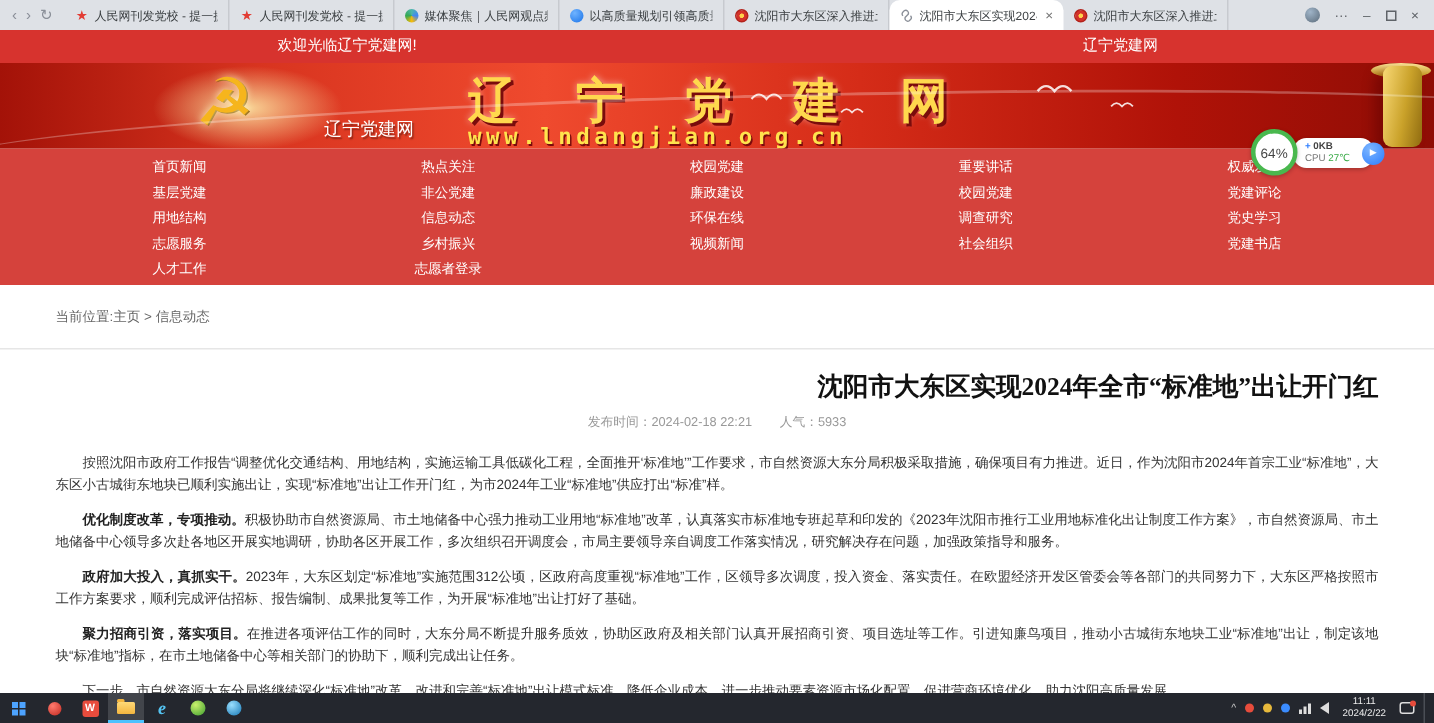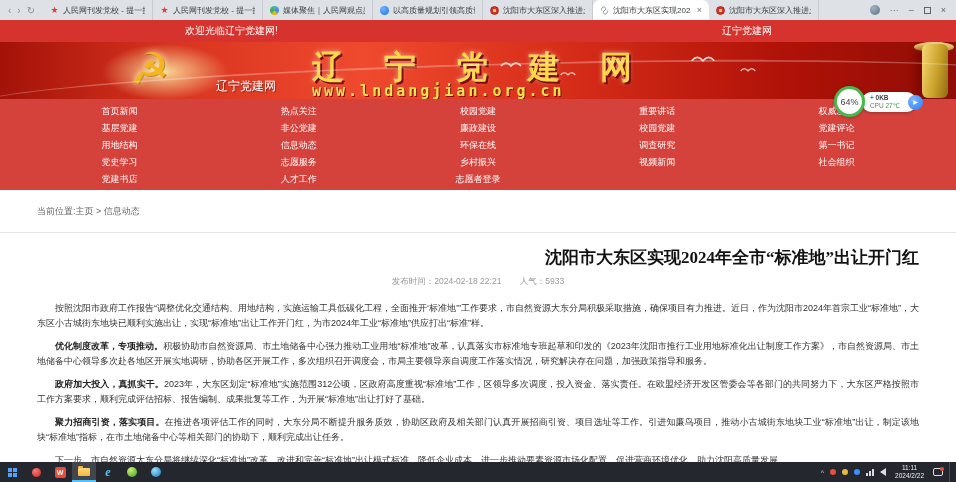--- a/index.html
+++ b/index.html
@@ -219,21 +219,20 @@
     <a>权威发布</a>
     <a>基层党建</a>
     <a>非公党建</a>
     <a>廉政建设</a>
     <a>校园党建</a>
     <a>党建评论</a>
     <a>用地结构</a>
     <a>信息动态</a>
     <a>环保在线</a>
     <a>调查研究</a>
-    <a>第一书记</a>
     <a>党史学习</a>
     <a>志愿服务</a>
     <a>乡村振兴</a>
     <a>视频新闻</a>
     <a>社会组织</a>
     <a>党建书店</a>
     <a>人才工作</a>
     <a>志愿者登录</a>
   </div>
 

